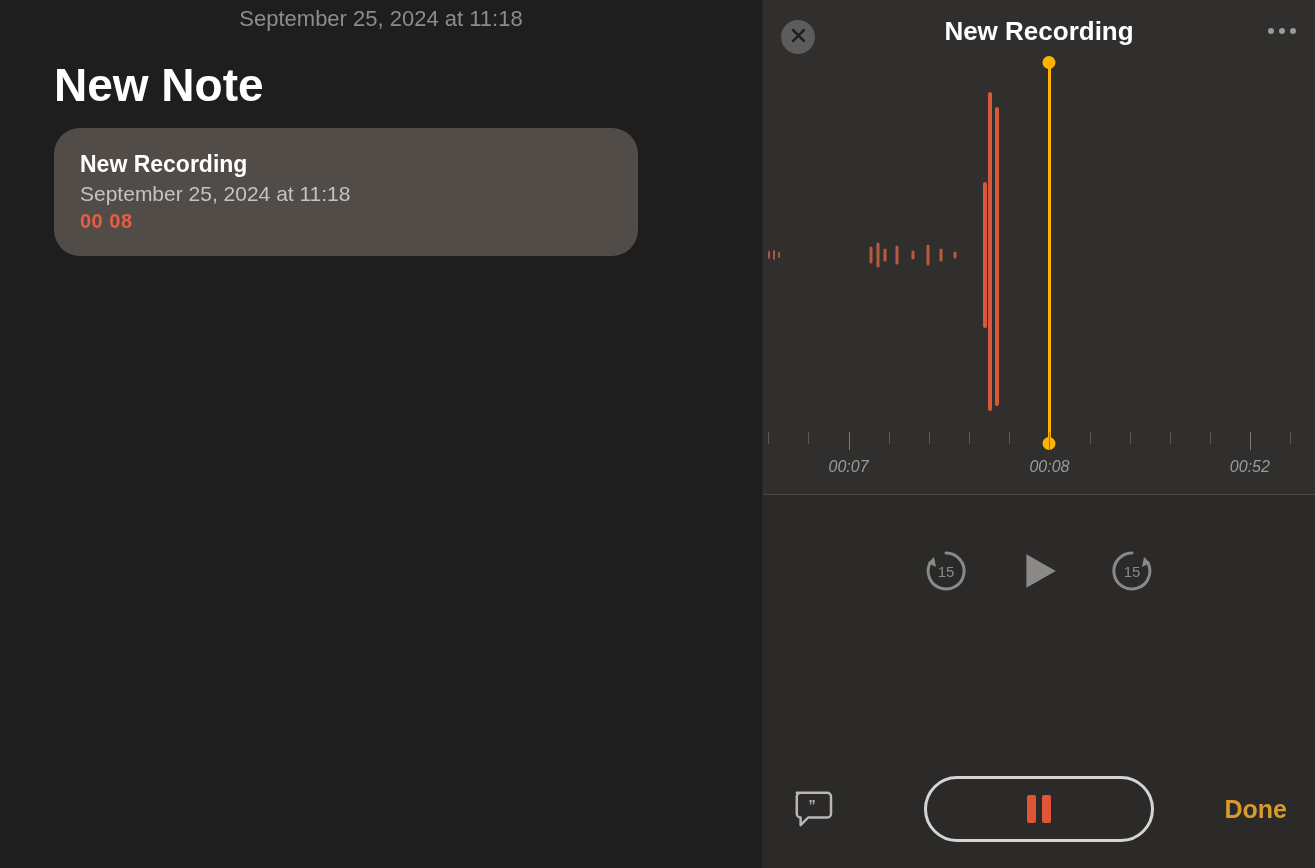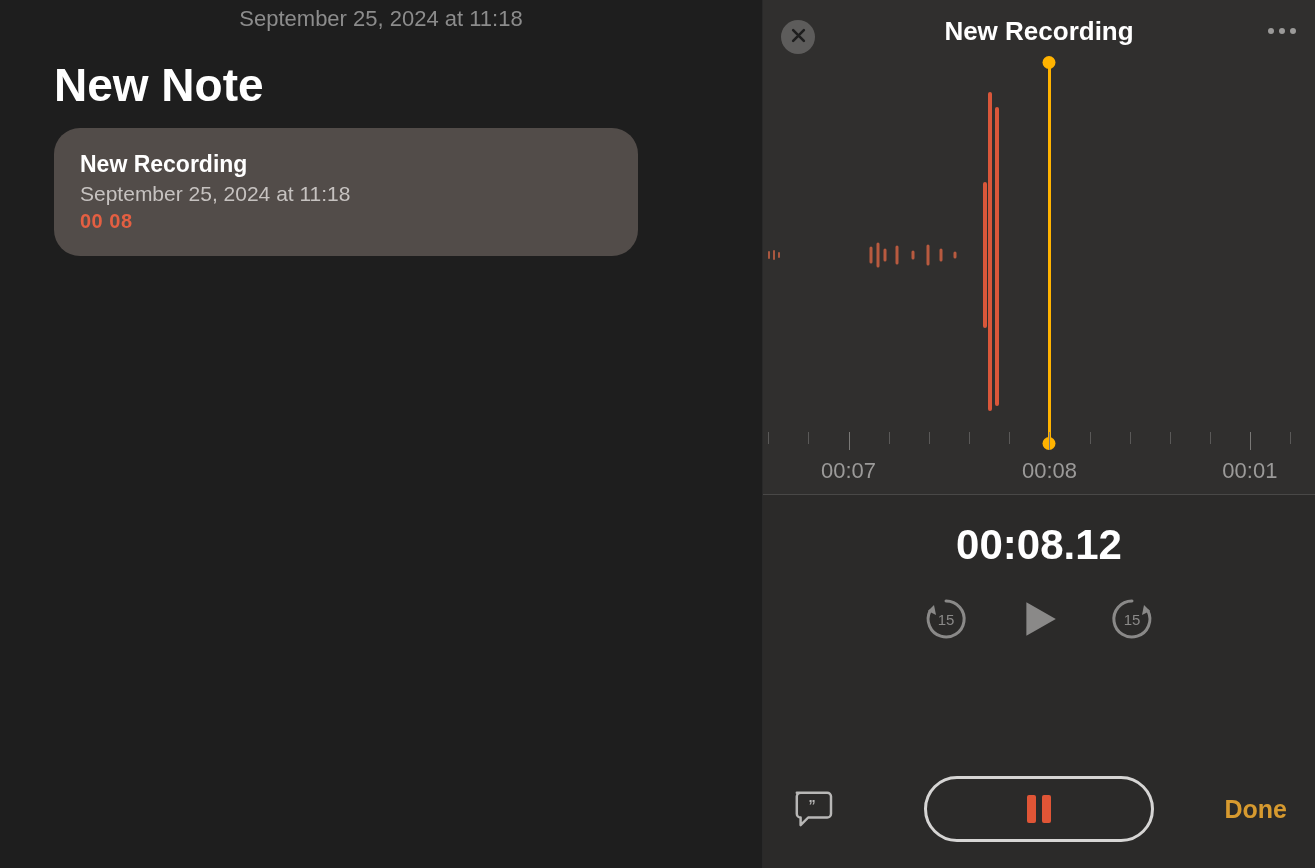--- a/index.html
+++ b/index.html
@@ -128,22 +128,23 @@
     position: absolute; top:0; width:1px; height:12px; background:#5a5958;
   }
   .tick-row .tline.major { height:18px; background:#7a7977; }
   .time-labels {
     position: absolute; left:0; right:0; top: 404px;
     height: 30px;
   }
   .time-labels span {
     position: absolute;
     transform: translateX(-50%);
-    font-size: 22px;
+    font-size: 16px;
     color: #9b9a99;
+    font-style: italic;
   }
   .playhead {
     position: absolute; top: 8px; height: 382px; width: 3px;
     background: #ffb300;
   }
   .playhead::before, .playhead::after {
     content: "";
     position: absolute; left: 50%; transform: translateX(-50%);
     width: 13px; height: 13px; background: #ffb300; border-radius: 50%;
   }
@@ -288,28 +289,27 @@
           <div class="tline" style="left: 66.42%;"></div>
           <div class="tline" style="left: 73.68%;"></div>
           <div class="tline" style="left: 80.94%;"></div>
           <div class="tline" style="left: 8.22%;"></div>
           <div class="tline" style="left: 0.94%;"></div>
           <div class="tline" style="left: 95.48%;"></div>
         </div>
       <div class="time-labels" id="time-labels">
           <span style="left: 15.5%;">00:07</span>
           <span style="left: 51.9%;">00:08</span>
-          <span style="left: 88.2%;">00:01</span>
+          <span style="left: 88.2%;">00:52</span>
         </div>
     </div>
 
     <hr class="divider-line">
 
     <div class="controls">
-      <div class="elapsed">00:08.12</div>
 
       <div class="play-row">
         <button class="skip-btn">
           <span>
             <svg viewBox="0 0 48 48">
               <path d="M24 6 A18 18 0 1 1 8 16" fill="none" stroke="#8a8988" stroke-width="3" stroke-linecap="round"></path>
               <path d="M12 10 L6 16 L14 20 Z" fill="#8a8988"></path>
               <text x="24" y="30" text-anchor="middle" font-size="15" fill="#8a8988" font-family="Helvetica">15</text>
             </svg>
           </span>

